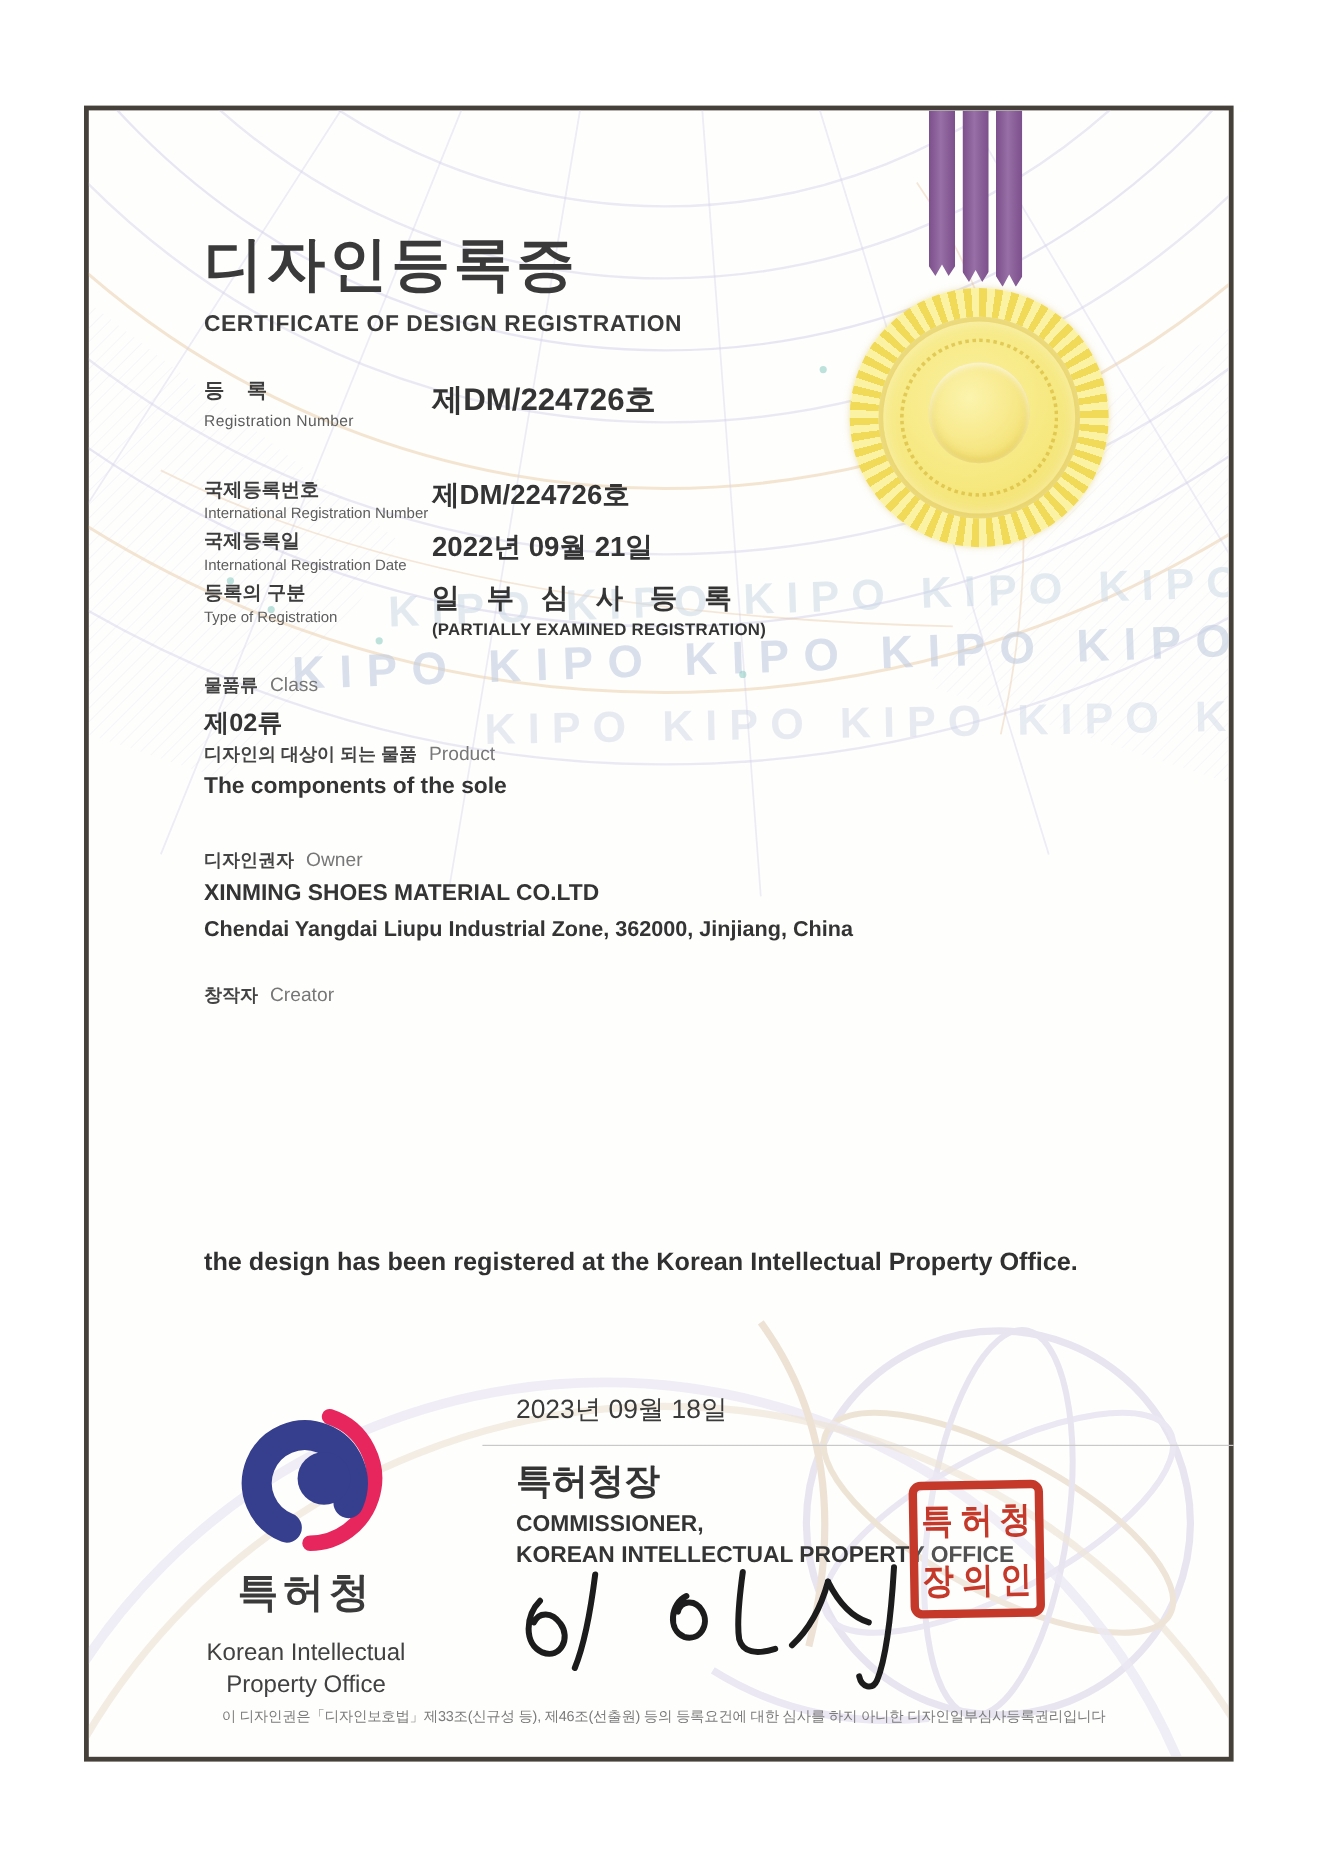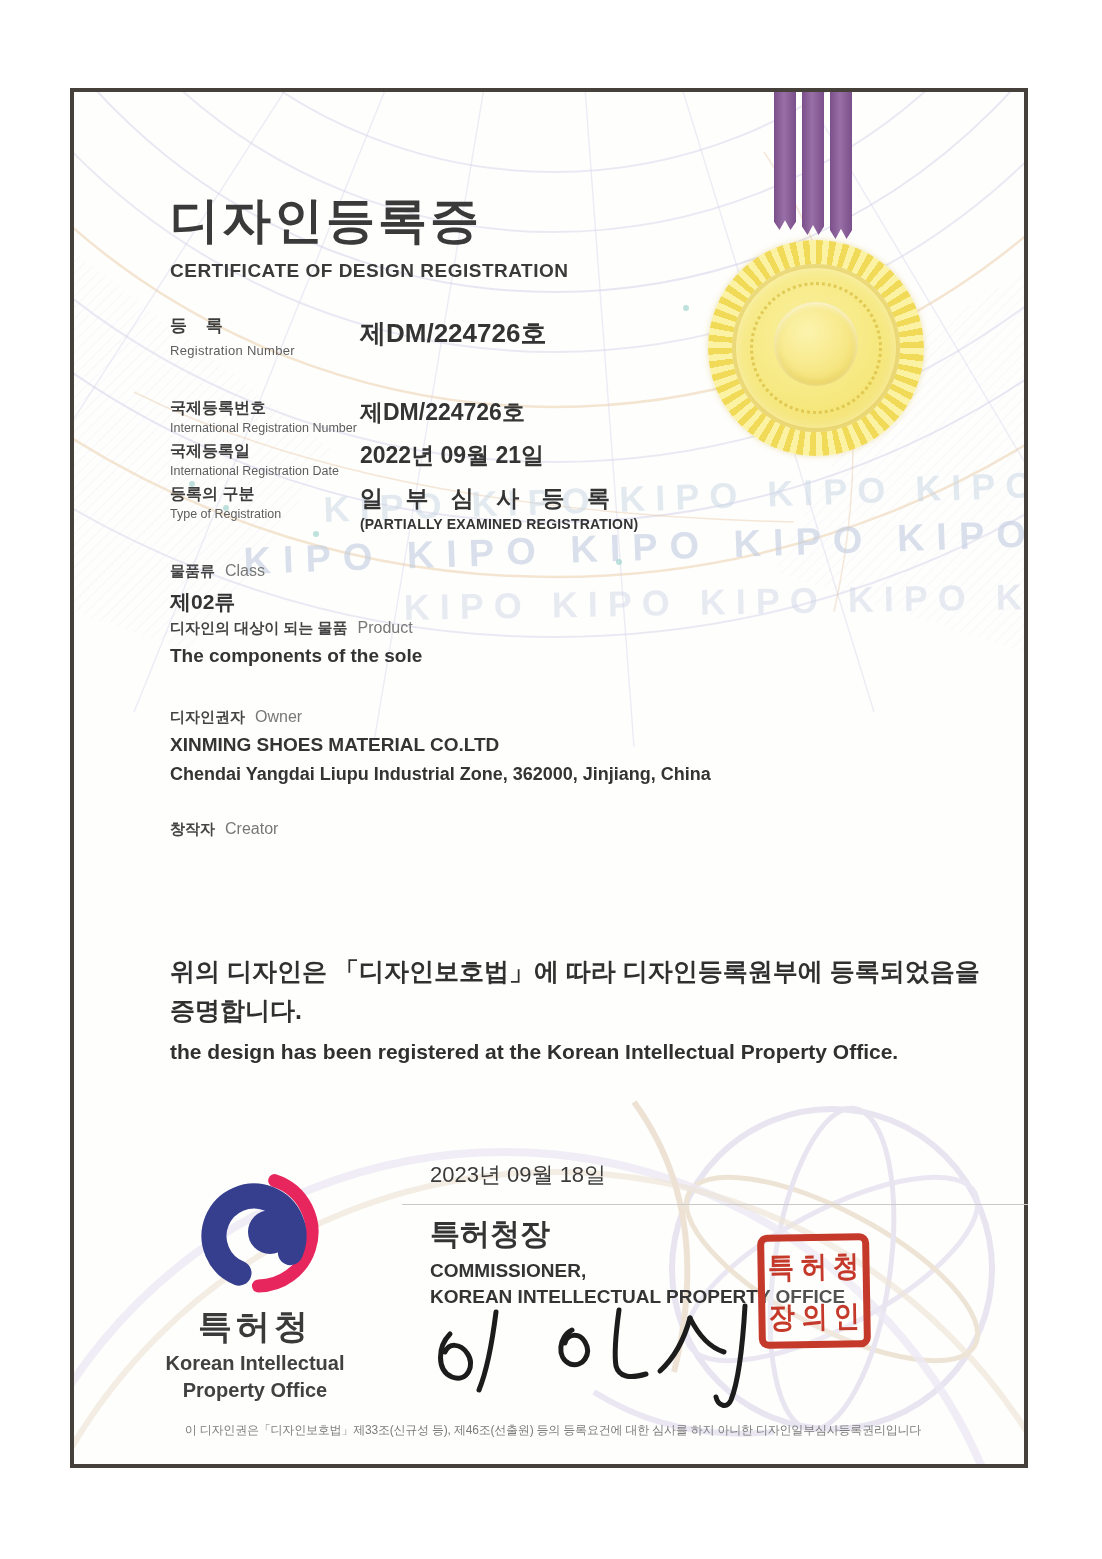--- a/index.html
+++ b/index.html
@@ -83,21 +83,21 @@
 
   .seal { left:684px; top:1142px; width:112px; height:114px; border:7px solid #c5392a; border-radius:10px;
     display:grid; grid-template-columns:repeat(3,1fr); grid-template-rows:repeat(2,1fr);
     color:#c5392a; transform:rotate(-1deg); z-index:3; background:rgba(255,255,255,.15); }
   .seal span { display:flex; align-items:center; justify-content:center; font-size:25px; font-weight:700;
     transform:scale(1.05,1.18); }
 
   .logo { left:120px; top:1076px; width:132px; height:132px; }
   .kipo-txt { left:61px; top:1212px; width:240px; text-align:center; }
   .kipo-ko  { font-size:34px; font-weight:700; color:#3a3a3a; letter-spacing:4px; }
-  .kipo-en  { font-size:20px; color:#414141; line-height:1.35;font-weight:bold; }
+  .kipo-en  { margin-top:14px; font-size:20px; color:#414141; line-height:1.35; }
 
   .footer { left:4px; top:1330px; width:950px; text-align:center; font-size:12px; color:#7b7b7b; letter-spacing:-.2px; }
 </style>
 </head>
 <body>
 
 <div class="page">
   <div class="frame">
     <div class="frame-inner">
 
@@ -212,24 +212,20 @@
       <div class="layer sec-lab owner-lab">
         <span class="ko">디자인권자</span><span class="en">Owner</span>
       </div>
       <div class="layer owner-name">XINMING SHOES MATERIAL CO.LTD</div>
       <div class="layer owner-addr">Chendai Yangdai Liupu Industrial Zone, 362000, Jinjiang, China</div>
 
       <div class="layer sec-lab creator-lab">
         <span class="ko">창작자</span><span class="en">Creator</span>
       </div>
 
-      <div class="layer stmt-ko">
-        <div>위의 디자인은 「디자인보호법」에 따라 디자인등록원부에 등록되었음을</div>
-        <div>증명합니다.</div>
-      </div>
       <div class="layer stmt-en">
         <div>the design has been registered at the Korean Intellectual Property Office.</div>
       </div>
 
       <div class="layer issue-date">2023년 09월 18일</div>
       <div class="layer sep-line"></div>
       <div class="layer comm-ko">특허청장</div>
       <div class="layer comm-en">
         <div>COMMISSIONER,</div>
         <div>KOREAN INTELLECTUAL PROPERTY OFFICE</div>

